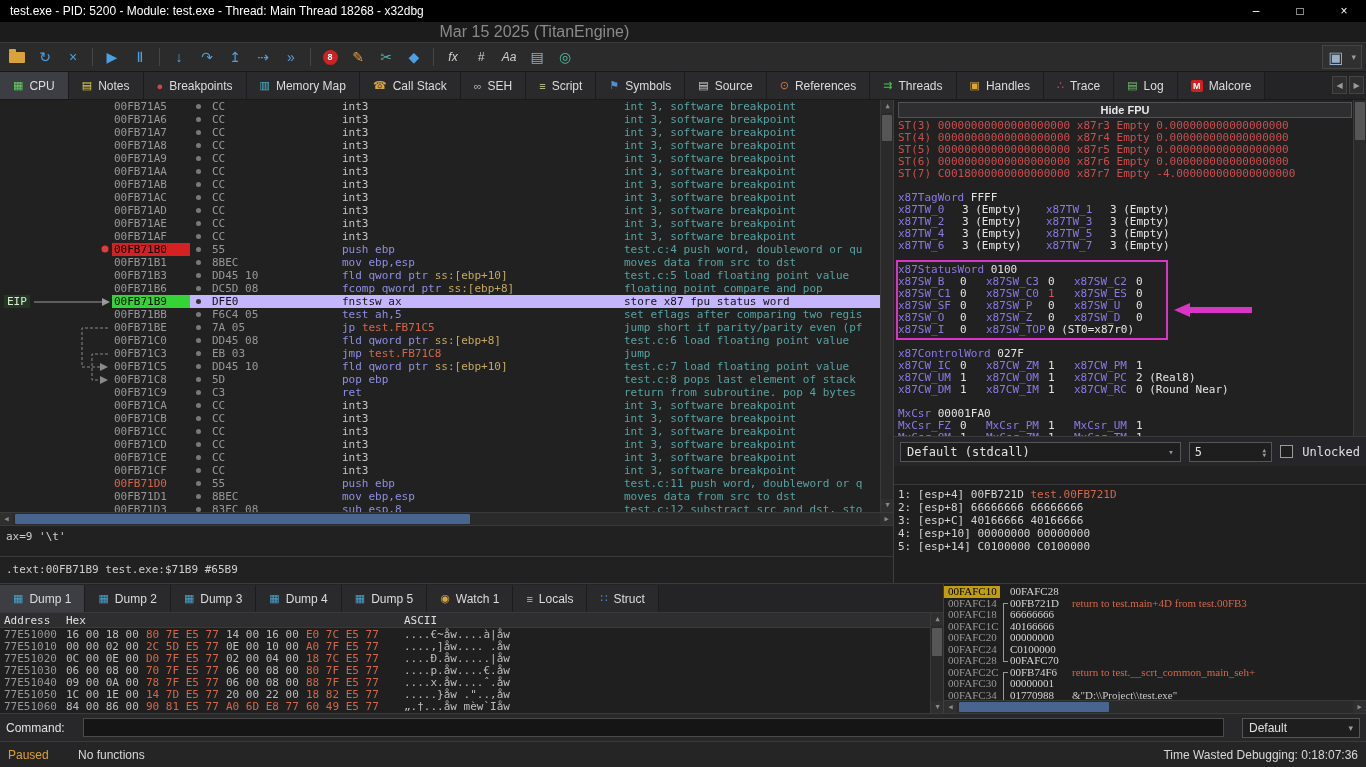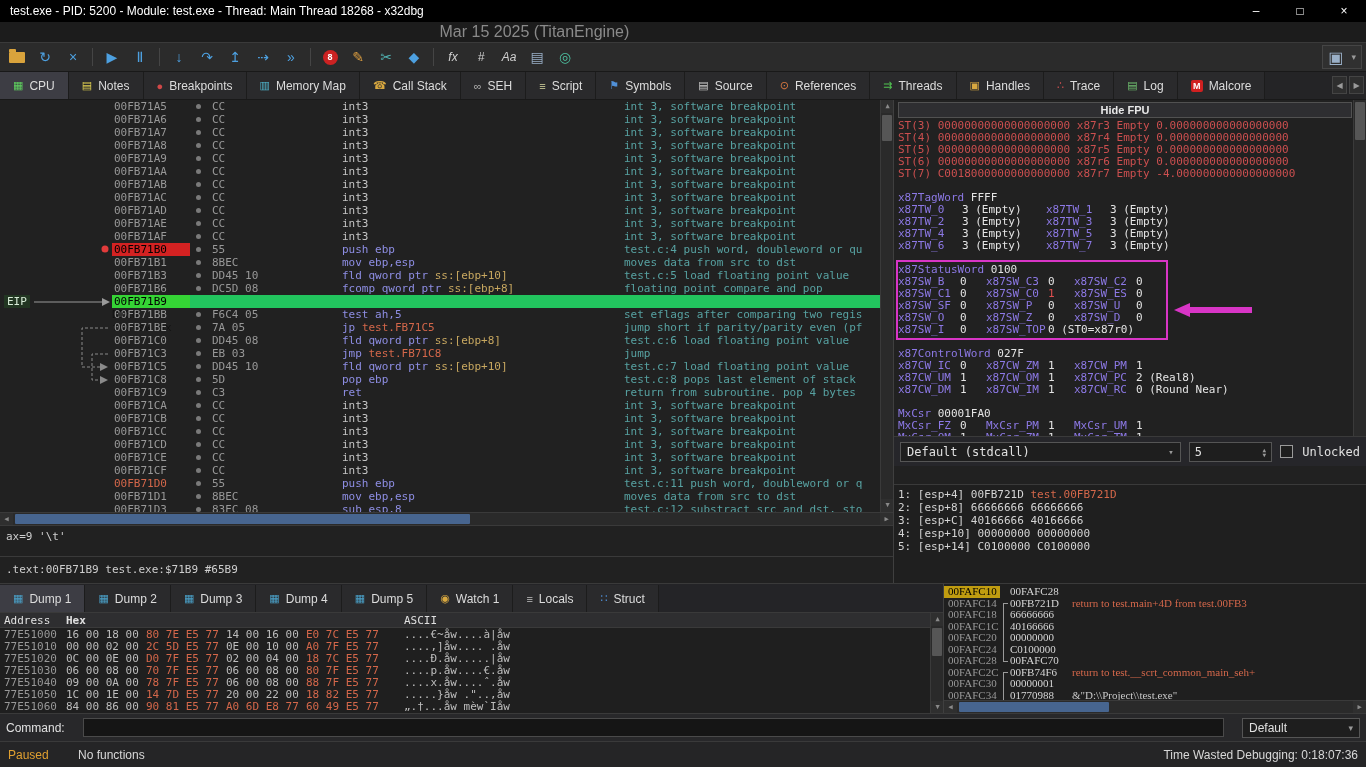--- a/index.html
+++ b/index.html
@@ -50,21 +50,21 @@
 .addr.bptext{color:#d4674a;}
 .drow .dot{width:22px;flex:none;position:relative;}
 .dot::after{content:'';position:absolute;left:6px;top:4px;width:5px;height:5px;border-radius:50%;background:#7a7a7a;}
 .drow .bytes{width:130px;flex:none;color:#989898;}
 .drow .instr{width:282px;flex:none;overflow:hidden;}
 .i-int3{color:#c4c4c4;}
 .i-norm{color:#8e8ee4;}
 .m-ref{color:#d4674a;}
 .m-mem{color:#c8a860;}
 .drow .cmt{color:#57a2a2;overflow:hidden;flex:1;}
-.drow.eip{background:#22c55e;flex-direction:column;}
+.drow.eip{background:#c4b5fd;}
 .drow.eip .addr{background:#35d435;color:#000;}
 .drow.eip .bytes,.drow.eip .cmt,.drow.eip .instr,.drow.eip .i-norm{color:#131313;}
 .drow.eip .dot::after{background:#333;}
 .disasm-gutter{position:absolute;left:0;top:0;width:112px;height:412px;pointer-events:none;}
 .eip-label{position:absolute;left:4px;top:195px;font-size:11px;height:13px;line-height:13px;color:#d8ecd8;background:#223622;padding:0 3px;}
 
 
 .vscroll{position:absolute;width:13px;background:#2a2a2a;border-left:1px solid #3a3a3a;display:flex;flex-direction:column;}
 .hscroll{position:absolute;height:13px;background:#2a2a2a;border-top:1px solid #3a3a3a;display:flex;align-items:stretch;}
 .sb-btn{flex:none;width:13px;height:13px;color:#8a8a8a;font-size:7px;line-height:13px;text-align:center;background:#2f2f2f;}
@@ -108,21 +108,21 @@
 .arow{height:13px;line-height:13px;font-size:11px;color:#d4d4d4;padding-left:4px;white-space:nowrap;}
 
 
 .bottom-tabbar{position:absolute;left:0;top:583px;width:943px;height:29px;background:#242427;border-top:1px solid #3a3a3a;display:flex;align-items:flex-end;}
 .bottom-tabbar .tabs{height:27px;}
 
 
 .dump-pane{position:absolute;left:0;top:612px;width:943px;height:101px;background:#1f1f1f;border-top:1px solid #3a3a3a;}
 .dump-header{height:15px;line-height:15px;background:#2e2e30;border-bottom:1px solid #3a3a3a;font-size:11px;color:#e0e0e0;padding-left:4px;white-space:nowrap;}
 .dh-addr{display:inline-block;width:62px;}
-.dh-hex{display:inline-block;width:338px;font-weight:bold;}
+.dh-hex{display:inline-block;width:338px;}
 .dump-rows{padding-top:1px;}
 .dumprow{height:12px;line-height:12px;font-size:11px;white-space:nowrap;padding-left:4px;}
 .daddr{display:inline-block;width:62px;color:#989898;}
 .dgroup{display:inline-block;width:80px;color:#bdbdbd;}
 .dgroup.hot{color:#d4674a;}
 .dascii{display:inline-block;margin-left:18px;color:#bdbdbd;}
 .dump-vscroll{right:0;top:0;height:101px;}
 
 
 .stack-pane{position:absolute;left:943px;top:583px;width:423px;height:130px;background:#1f1f1f;border-left:1px solid #3f3f3f;border-top:1px solid #3a3a3a;overflow:hidden;}

